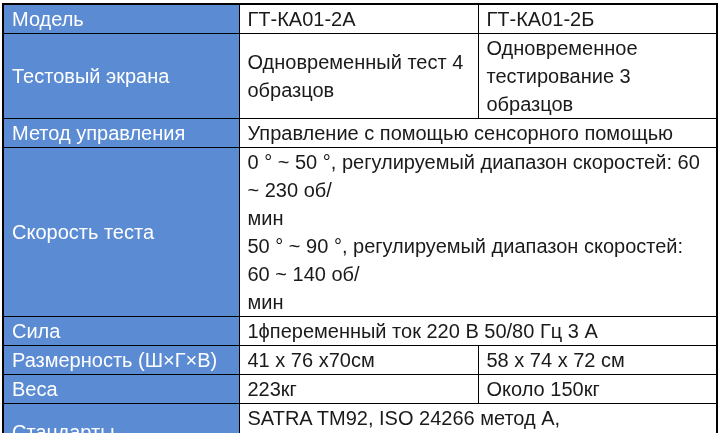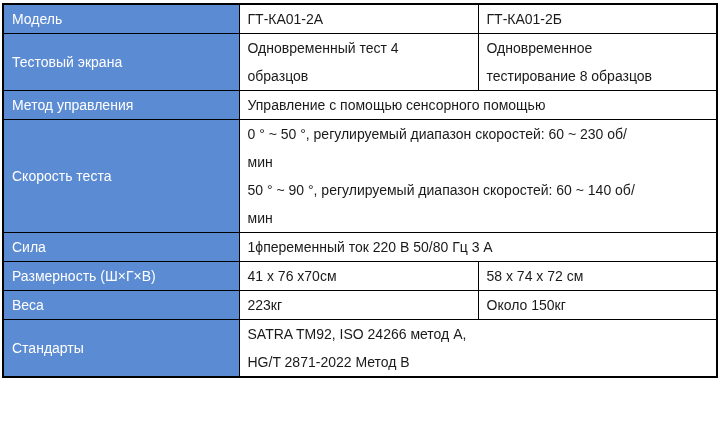--- a/index.html
+++ b/index.html
@@ -18,21 +18,21 @@
   }
   table.spec{
     position:absolute;left:2px;top:3px;
     width:714px;
     border-collapse:collapse;
     table-layout:fixed;
     border:2px solid var(--border);
   }
   td{
     border:1px solid var(--border);
-    font-size:14px;
+    font-size:20px;
     line-height:28px;
     padding:0 8px;
     vertical-align:middle;
     color:var(--body-text);
     background:#ffffff;
     white-space:pre-line;
     overflow:hidden;
   }
   td.label{
     background:var(--header-bg);
@@ -55,21 +55,21 @@
     <td class="label">Модель</td>
     <td>ГТ-КА01-2А</td>
     <td>ГТ-КА01-2Б</td>
   </tr>
 
   <tr style="height:57px">
     <td class="label">Тестовый экрана</td>
     <td>Одновременный тест 4
 образцов</td>
     <td>Одновременное
-тестирование 8 образцов</td>
+тестирование 3 образцов</td>
   </tr>
 
   <tr style="height:28px">
     <td class="label">Метод управления</td>
     <td colspan="2">Управление с помощью сенсорного помощью</td>
   </tr>
 
 
   <tr style="height:113px">
     <td class="label">Скорость теста</td>

